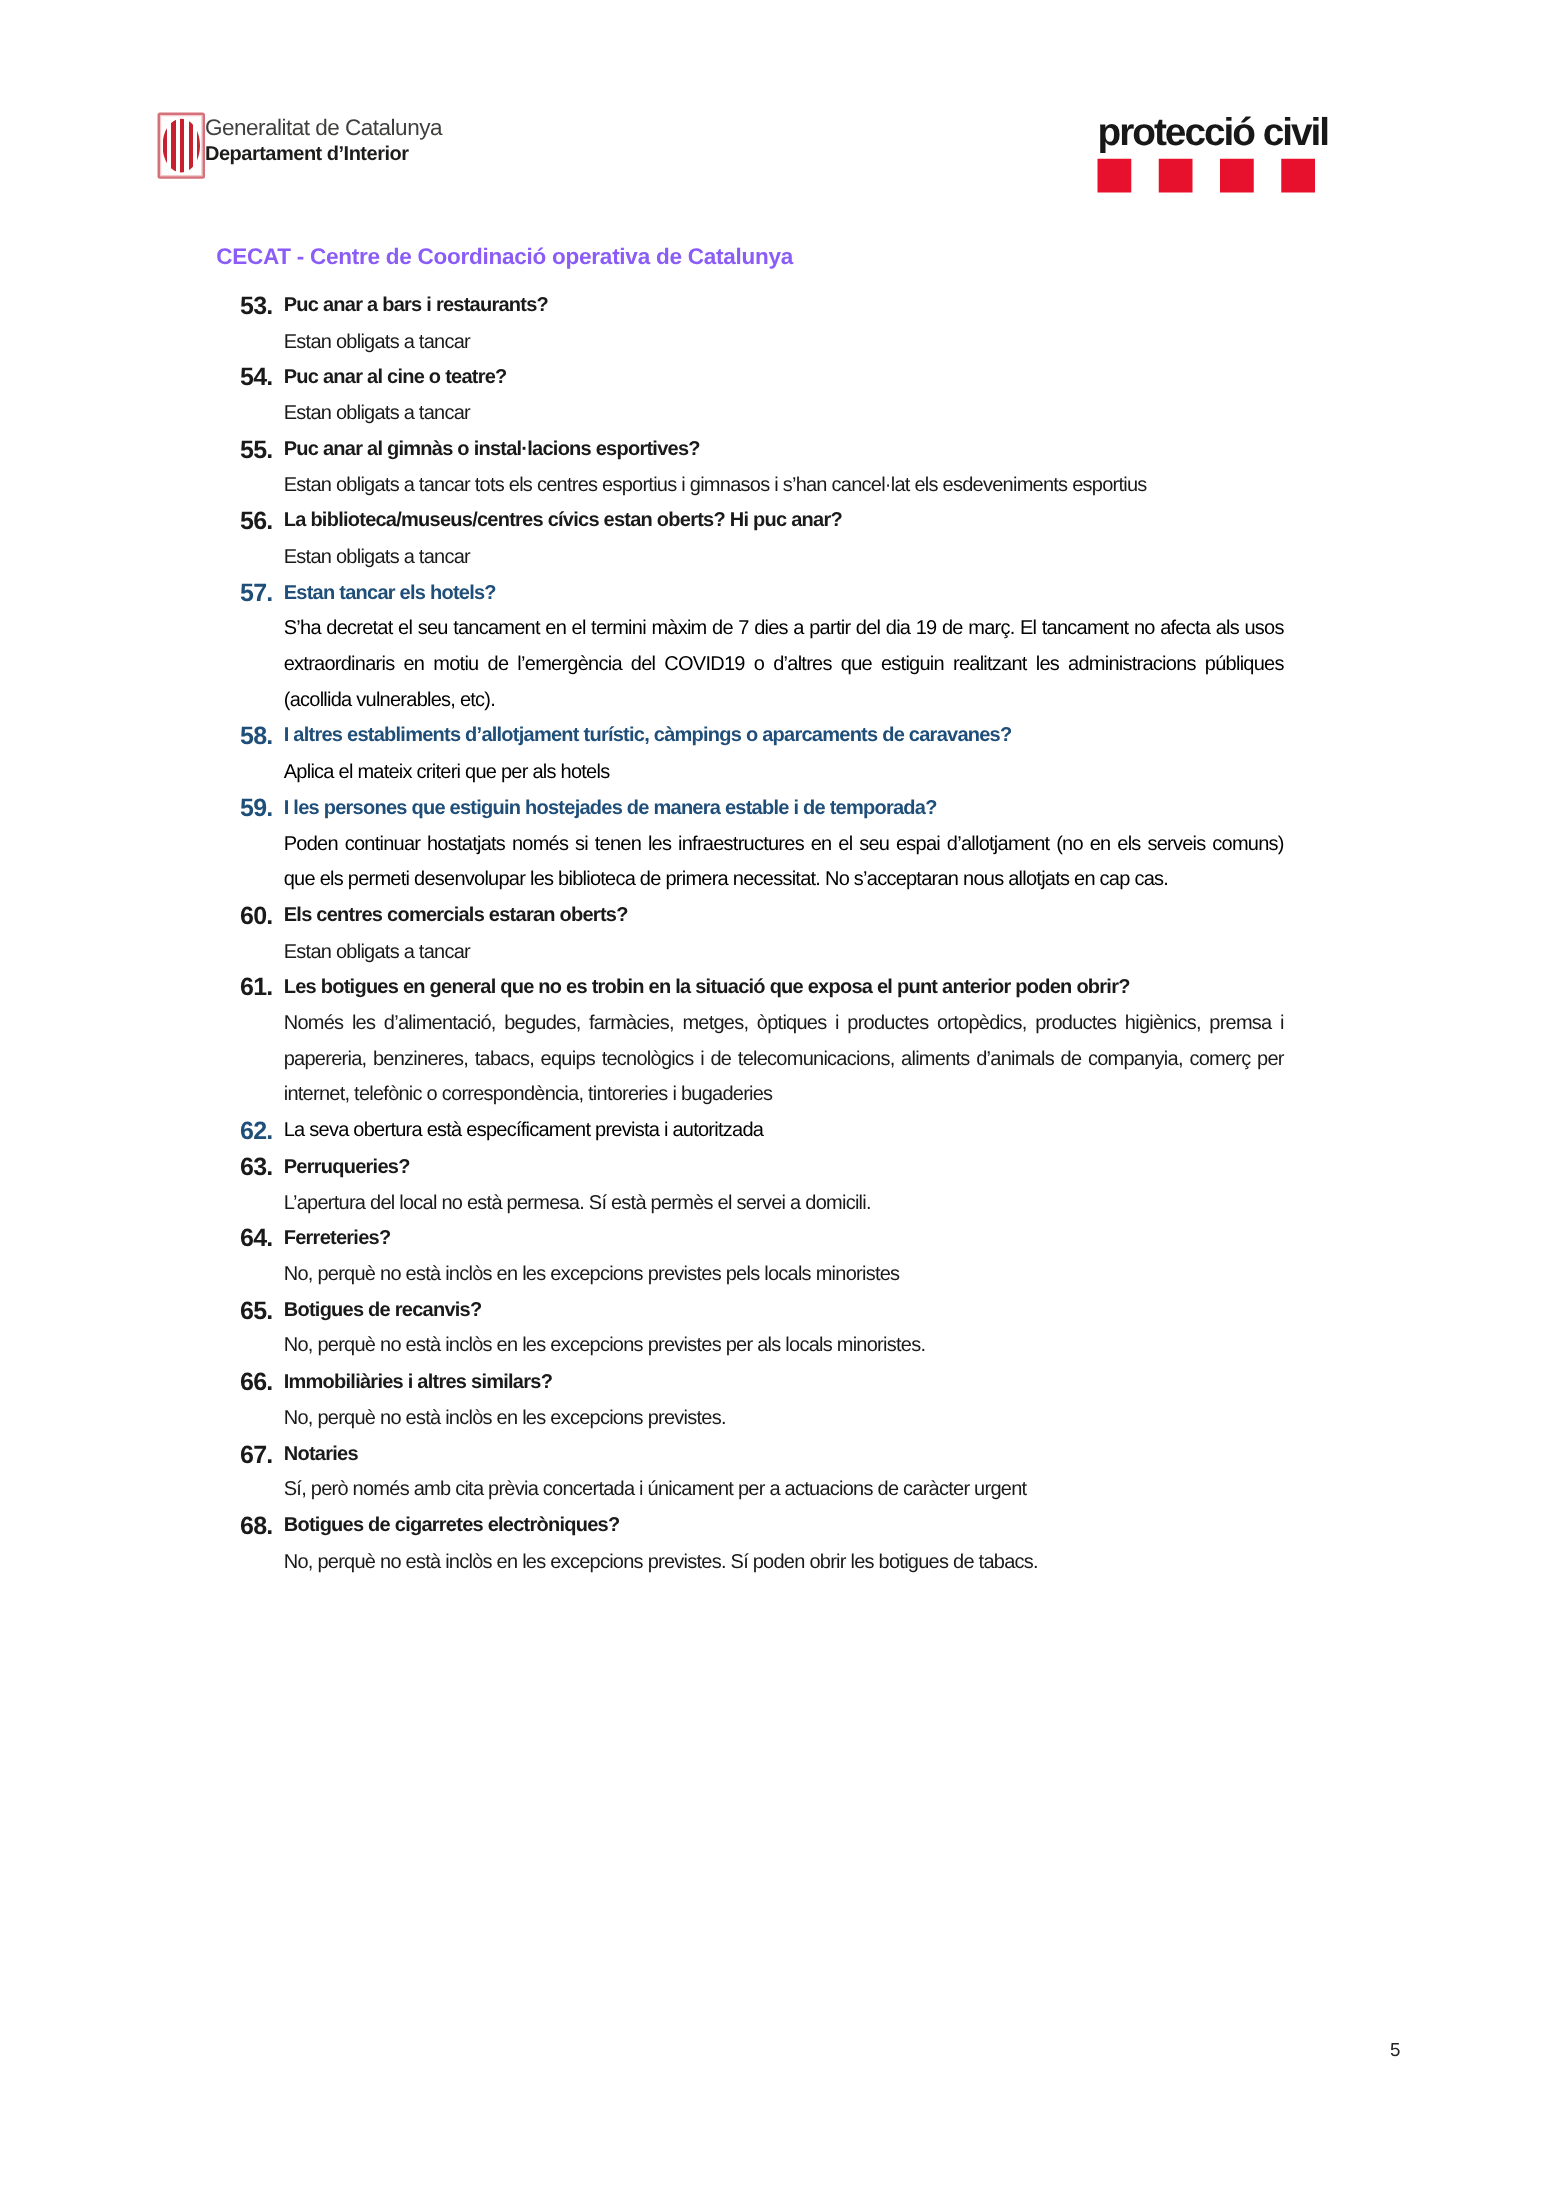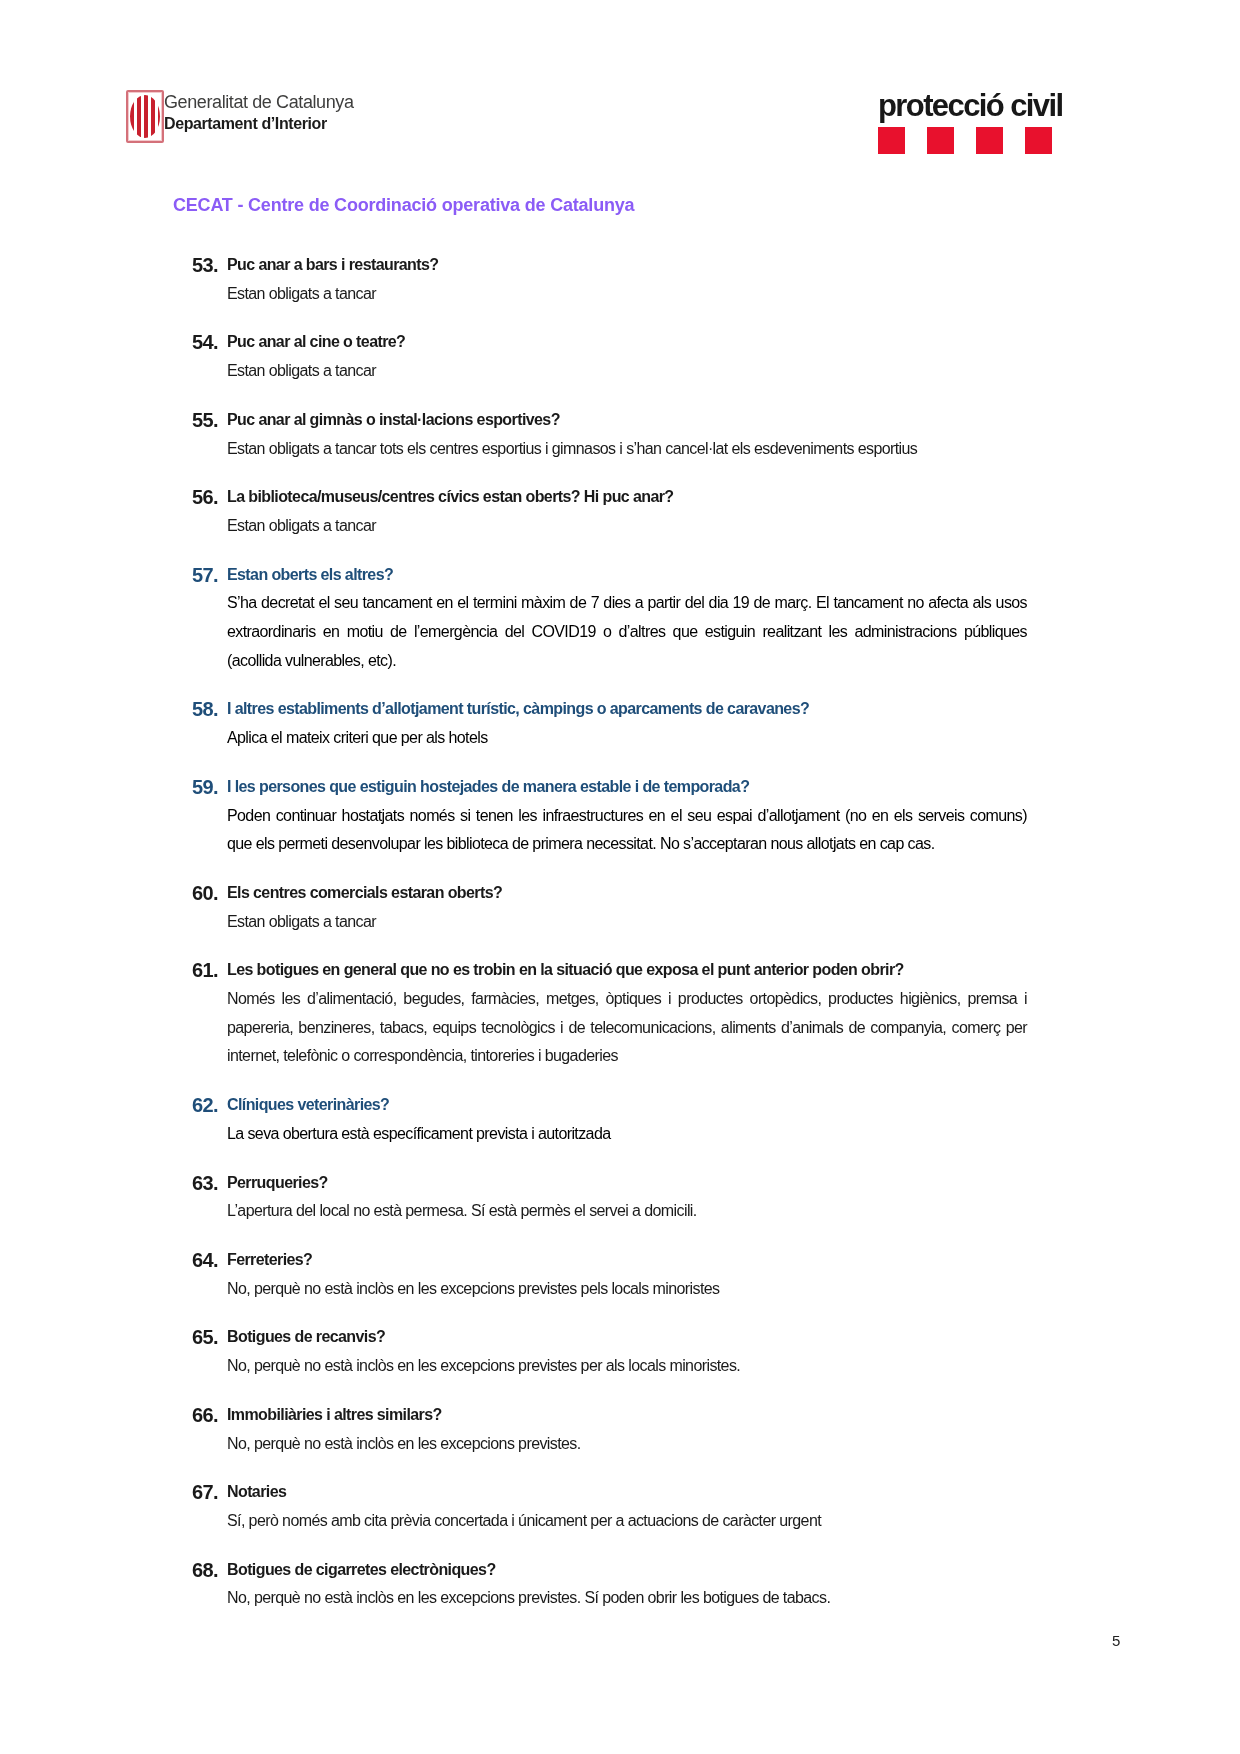--- a/index.html
+++ b/index.html
@@ -25,21 +25,21 @@
   .logo-cat-line2 { font-size:16px; line-height:21px; color:#1c1c1b; font-weight:bold; }
   
   .logo-pc { position:absolute; left:878px; top:90px; }
   .logo-pc-text { font-size:31px; font-weight:bold; letter-spacing:-1.6px; color:#181818; line-height:32px; }
   .logo-pc-squares { display:flex; gap:22px; margin-top:5px; }
   .logo-pc-squares .sq { width:27px; height:27px; }
   
   .cecat-title { position:absolute; left:173px; top:195px; font-size:18px; font-weight:bold; letter-spacing:-0.2px; color:#8b5cf6; }
   
   .faq { position:absolute; left:192px; top:231px; width:836px; list-style:none; margin:0; padding:0; }
-  .faq-item { display:flex;margin-top:20px; }
+  .faq-item { display:flex; }
   .num {
     width:35px; flex-shrink:0; font-size:20px; font-weight:bold;
     line-height:28.7px; letter-spacing:-0.6px;
   }
   .qa { width:800px; }
   .q, .a { margin:0; font-size:16px; line-height:28.7px; letter-spacing:-0.6px; text-align:justify; }
   .q { font-weight:bold; }
   .faq-item[data-color="blue"] .num,
   .faq-item[data-color="blue"] .q { color:#1F4E79; }
   .faq-item[data-color="blue"] .a { color:#000000; }
@@ -94,21 +94,21 @@
   <li class="faq-item" data-color="black">
     <span class="num">56.</span>
     <div class="qa">
         <p class="q">La biblioteca/museus/centres cívics estan oberts? Hi puc anar?</p>
         <p class="a">Estan obligats a tancar</p>
       </div>
   </li>
   <li class="faq-item" data-color="blue">
     <span class="num">57.</span>
     <div class="qa">
-        <p class="q">Estan oberts els altres?</p>
+        <p class="q">Estan tancar els hotels?</p>
         <p class="a">S’ha decretat el seu tancament en el termini màxim de 7 dies a partir del dia 19 de març. El tancament no afecta als usos extraordinaris en motiu de l’emergència del COVID19 o d’altres que estiguin realitzant les administracions públiques (acollida vulnerables, etc).</p>
       </div>
   </li>
   <li class="faq-item" data-color="blue">
     <span class="num">58.</span>
     <div class="qa">
         <p class="q">I altres establiments d’allotjament turístic, càmpings o aparcaments de caravanes?</p>
         <p class="a">Aplica el mateix criteri que per als hotels</p>
       </div>
   </li>
@@ -129,21 +129,20 @@
   <li class="faq-item" data-color="black">
     <span class="num">61.</span>
     <div class="qa">
         <p class="q">Les botigues en general que no es trobin en la situació que exposa el punt anterior poden obrir?</p>
         <p class="a">Només les d’alimentació, begudes, farmàcies, metges, òptiques i productes ortopèdics, productes higiènics, premsa i papereria, benzineres, tabacs, equips tecnològics i de telecomunicacions, aliments d’animals de companyia, comerç per internet, telefònic o correspondència, tintoreries i bugaderies</p>
       </div>
   </li>
   <li class="faq-item" data-color="blue">
     <span class="num">62.</span>
     <div class="qa">
-        <p class="q">Clíniques veterinàries?</p>
         <p class="a">La seva obertura està específicament prevista i autoritzada</p>
       </div>
   </li>
   <li class="faq-item" data-color="black">
     <span class="num">63.</span>
     <div class="qa">
         <p class="q">Perruqueries?</p>
         <p class="a">L’apertura del local no està permesa. Sí està permès el servei a domicili.</p>
       </div>
   </li>

